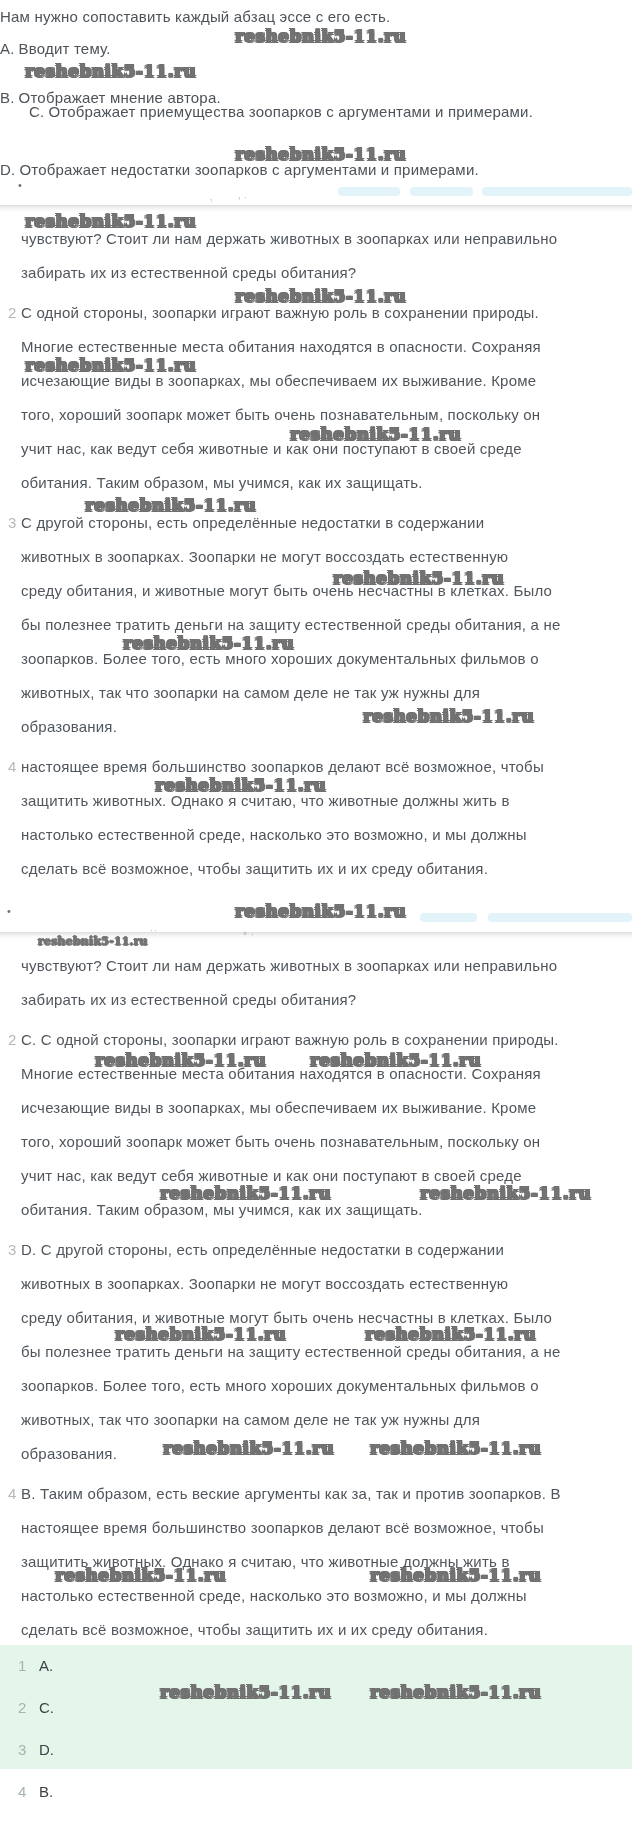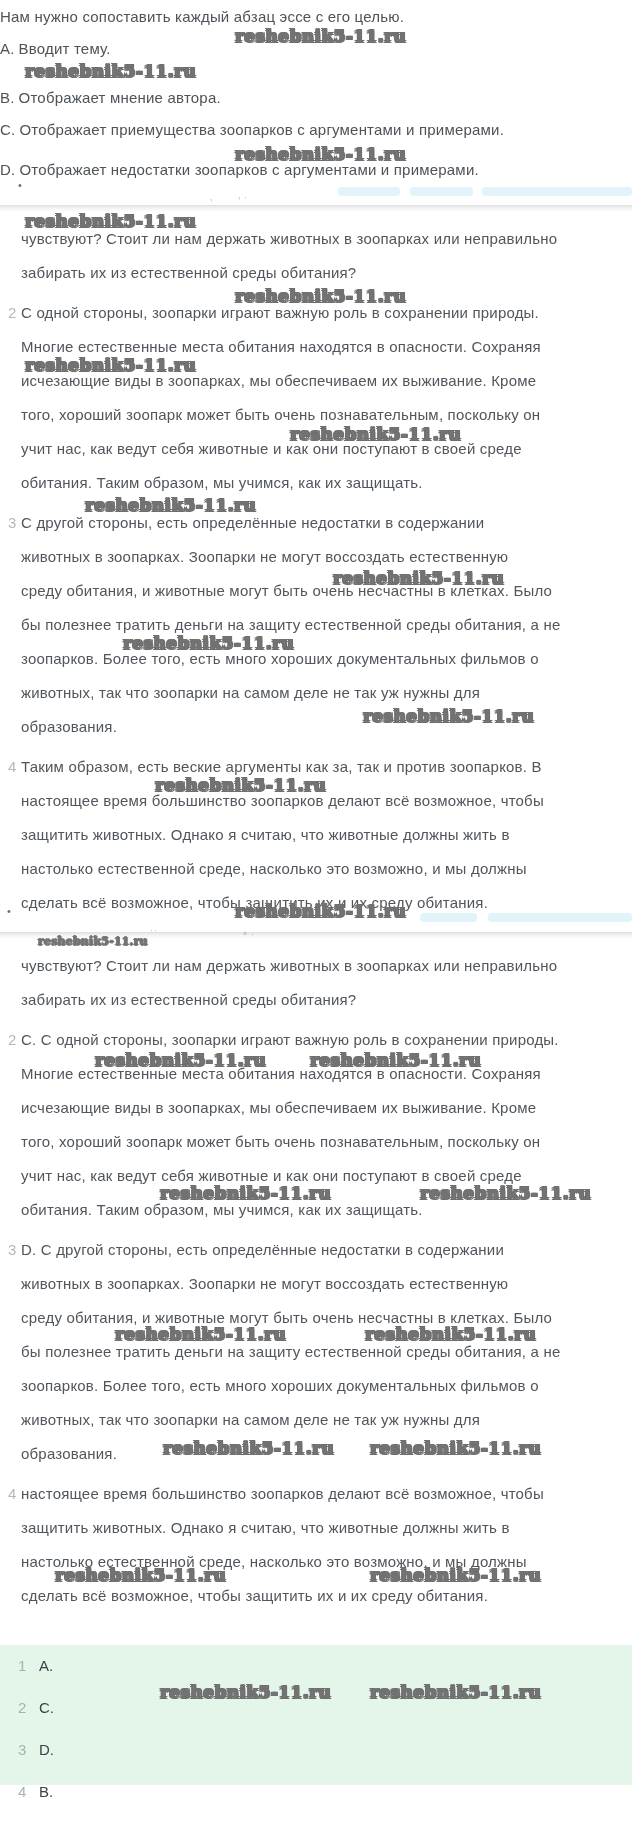--- a/index.html
+++ b/index.html
@@ -41,29 +41,29 @@
   .residue{position:absolute;font-size:12px;color:#c9c9c9;z-index:5;white-space:nowrap;}
   
   .answers{position:absolute;left:0;width:632px;background:#e4f5ea;z-index:3;}
   .ans-row{position:relative;height:42px;line-height:42px;padding-left:18px;font-size:15px;}
   .anum{display:inline-block;width:14px;color:#a4b5ab;}
   .alet{color:#3d4348;margin-left:7px;}
 </style>
 </head>
 <body>
 
-<div class="intro-line" style="top:8px;">Нам нужно сопоставить каждый абзац эссе с его целью.</div>
+<div class="intro-line" style="top:8px;">Нам нужно сопоставить каждый абзац эссе с его есть.</div>
 
 <div class="intro-line" style="top:40px;text-align:center;">
   <span class="opt-label">A.</span><span class="opt-text">Вводит тему.</span>
 </div>
 <div class="intro-line" style="top:89px;">
   <span class="opt-label">B.</span><span class="opt-text">Отображает мнение автора.</span>
 </div>
-<div class="intro-line" style="top:121px;">
+<div class="intro-line" style="top:103px;padding-left:29px;">
   <span class="opt-label">C.</span><span class="opt-text">Отображает приемущества зоопарков с аргументами и примерами.</span>
 </div>
 <div class="intro-line" style="top:161px;">
   <span class="opt-label">D.</span><span class="opt-text">Отображает недостатки зоопарков с аргументами и примерами.</span>
 </div>
 
 <span class="bullet" style="left:18px;top:179px;">•</span>
 
 <div class="bar" style="left:338px;top:187px;width:62px;"></div>
 <div class="bar" style="left:410px;top:187px;width:63px;"></div>
@@ -90,21 +90,20 @@
         <div class="line">С другой стороны, есть определённые недостатки в содержании</div>
         <div class="line">животных в зоопарках. Зоопарки не могут воссоздать естественную</div>
         <div class="line">среду обитания, и животные могут быть очень несчастны в клетках. Было</div>
         <div class="line">бы полезнее тратить деньги на защиту естественной среды обитания, а не</div>
         <div class="line">зоопарков. Более того, есть много хороших документальных фильмов о</div>
         <div class="line">животных, так что зоопарки на самом деле не так уж нужны для</div>
         <div class="line">образования.</div>
       </div>
       <div class="para">
         <span class="pnum">4</span>
-        <div class="line">Таким образом, есть веские аргументы как за, так и против зоопарков. В</div>
         <div class="line">настоящее время большинство зоопарков делают всё возможное, чтобы</div>
         <div class="line">защитить животных. Однако я считаю, что животные должны жить в</div>
         <div class="line">настолько естественной среде, насколько это возможно, и мы должны</div>
         <div class="line">сделать всё возможное, чтобы защитить их и их среду обитания.</div>
       </div>
     </div>
 </div>
 <span class="residue" style="left:210px;top:197px;">ʼ</span>
 <span class="residue" style="left:238px;top:195px;">ʼ ˙</span>
 
@@ -133,31 +132,32 @@
         <div class="line">D. С другой стороны, есть определённые недостатки в содержании</div>
         <div class="line">животных в зоопарках. Зоопарки не могут воссоздать естественную</div>
         <div class="line">среду обитания, и животные могут быть очень несчастны в клетках. Было</div>
         <div class="line">бы полезнее тратить деньги на защиту естественной среды обитания, а не</div>
         <div class="line">зоопарков. Более того, есть много хороших документальных фильмов о</div>
         <div class="line">животных, так что зоопарки на самом деле не так уж нужны для</div>
         <div class="line">образования.</div>
       </div>
       <div class="para">
         <span class="pnum">4</span>
+        <div class="line">В. Таким образом, есть веские аргументы как за, так и против зоопарков. В</div>
         <div class="line">настоящее время большинство зоопарков делают всё возможное, чтобы</div>
         <div class="line">защитить животных. Однако я считаю, что животные должны жить в</div>
         <div class="line">настолько естественной среде, насколько это возможно, и мы должны</div>
         <div class="line">сделать всё возможное, чтобы защитить их и их среду обитания.</div>
       </div>
     </div>
 </div>
 <span class="residue" style="left:150px;top:928px;">˙˙</span>
 <span class="residue" style="left:243px;top:927px;">• ·</span>
 
-<div class="answers" style="top:1645px;height:140px;">
+<div class="answers" style="top:1645px;height:124px;">
     <div class="ans-row"><span class="anum">1</span><span class="alet">А.</span></div>
     <div class="ans-row"><span class="anum">2</span><span class="alet">С.</span></div>
     <div class="ans-row"><span class="anum">3</span><span class="alet">D.</span></div>
     <div class="ans-row"><span class="anum">4</span><span class="alet">В.</span></div>
   </div>
 
 <span class="wm" style="left:235px;top:26px;">reshebnik5-11.ru</span>
 <span class="wm" style="left:25px;top:61px;">reshebnik5-11.ru</span>
 <span class="wm" style="left:235px;top:144px;">reshebnik5-11.ru</span>
 

